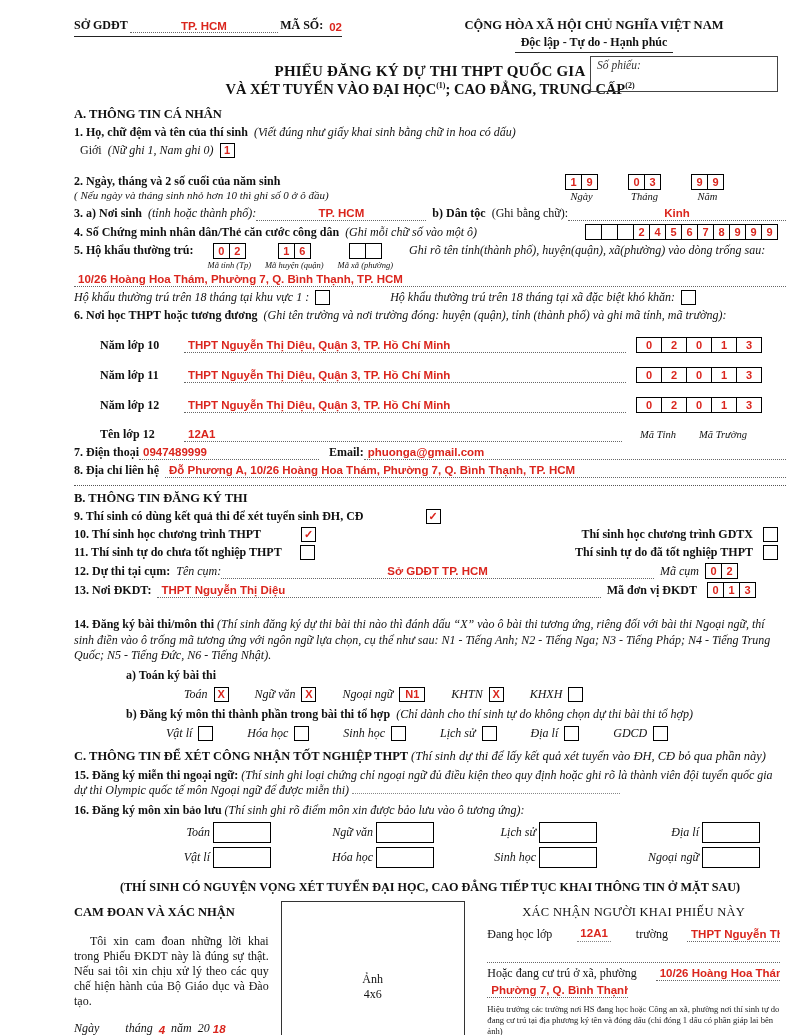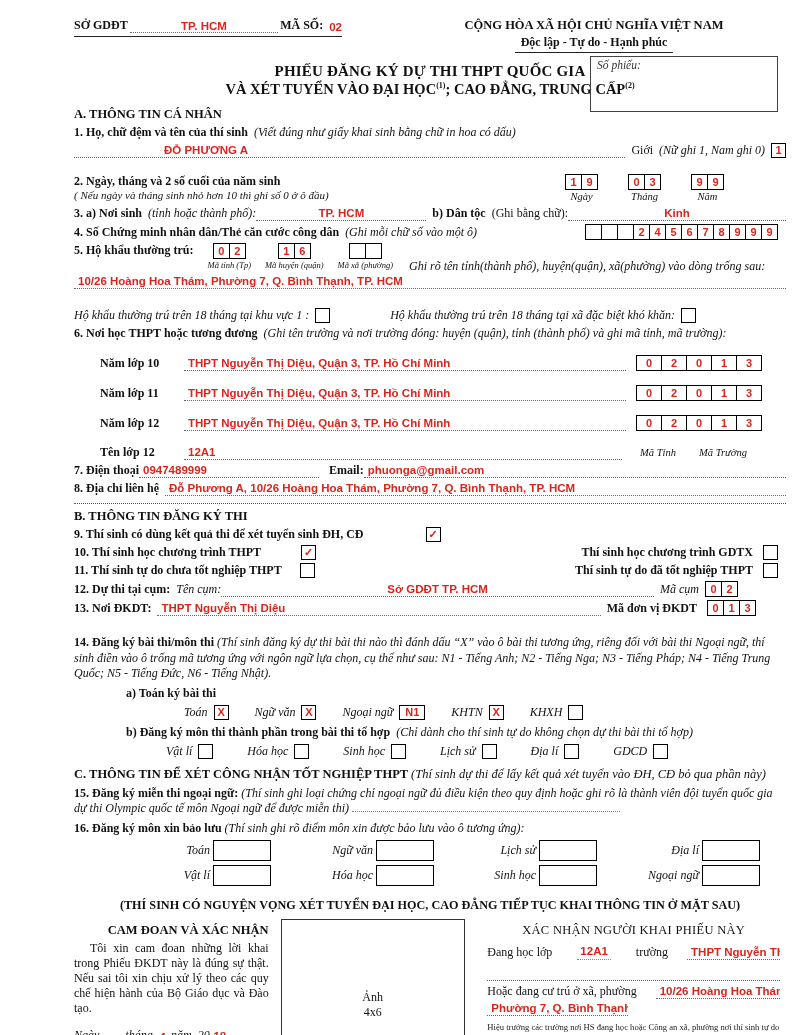--- a/index.html
+++ b/index.html
@@ -8,21 +8,21 @@
          --red:#da251d; --blue:#4a7cc0; }
   .page { position: relative; width: 800px; height: 1035px; padding: 18px 14px 0 74px; overflow: hidden; }
 
   .b { font-weight: 700; }
   .i { font-style: italic; }
   .red { color: var(--red); font-family: "Liberation Sans", sans-serif; font-weight: 700; font-size: 11.5px; }
   .small { font-size: 11px; }
 
   .row { display: flex; align-items: flex-end; margin-top: 3px; line-height: 15px; }
   .row > span { white-space: nowrap; }
-  .gap6 { margin-left: 6px; } .gap10 { margin-left: 10px; } .gap16 { margin-left: 16px; margin-top: 16px; }
+  .gap6 { margin-left: 6px; } .gap10 { margin-left: 10px; } .gap16 { margin-left: 16px; }
 
   .fill { flex: 1; border-bottom: 1px dotted #666; padding: 0 4px; line-height: 14px; min-width: 20px; white-space: nowrap; overflow: hidden; }
   .fill.center { text-align: center; }
   .fill.padname { padding-left: 90px; }
 
   .cells { display: inline-flex; }
   .cell { width: 17px; height: 16px; border: 1px solid #000; margin-left: -1px;
           display: inline-flex; align-items: center; justify-content: center;
           font-family: "Liberation Sans", sans-serif; font-weight: 700; font-size: 11px; color: var(--red); background:#fff; }
   .cells .cell:first-child { margin-left: 0; }
@@ -31,21 +31,21 @@
   .chk { display: inline-flex; width: 15px; height: 15px; border: 1px solid #000; align-items: center; justify-content: center;
          font-family: "Liberation Sans", sans-serif; font-weight: 700; font-size: 11px; color: var(--red); vertical-align: -2px; }
   .chk.n1 { width: 26px; }
 
   
   .hdr { display: flex; align-items: flex-start; }
   .hdr-left { width: 268px; display: flex; align-items: flex-end; border-bottom: 1.5px solid #222; padding-bottom: 3px; }
   .dotfill { flex: 1; border-bottom: 1px dotted #666; text-align: center; margin: 0 2px; line-height: 12px; }
   .hdr-right { flex: 1; text-align: center; padding-left: 60px; }
   .motto { display: inline-block; border-bottom: 1.5px solid #222; padding: 1px 6px 2px; font-size: 12px; margin-top: 1px; }
-  .sophieu { position: absolute; right: 22px; top: 56px; width: 188px; height: 56px; border: 1px solid #444; padding: 2px 6px; font-size: 11.5px; color:#333; }
+  .sophieu { position: absolute; right: 22px; top: 56px; width: 188px; height: 36px; border: 1px solid #444; padding: 2px 6px; font-size: 11.5px; color:#333; }
   .title { text-align: center; margin-top: 10px; font-weight: 700; }
   .title .t1 { font-size: 15px; letter-spacing: .2px; }
   .title .t2 { font-size: 14.5px; margin-top: 1px; }
   sup { font-size: 8px; }
 
   .sec { font-weight: 700; font-size: 12.5px; margin-top: 8px; }
 
   
   .q2row { display: flex; margin-top: 16px; }
   .q2boxes { display: flex; margin-left: auto; margin-right: 62px; gap: 30px; }
@@ -77,21 +77,21 @@
   .bl-grid { display: flex; margin-top: 4px; padding-left: 60px; }
   .bl-grid .bcol { flex: 1; display: flex; justify-content: flex-end; align-items: center; padding-right: 26px; }
   .bl-grid .bcol .lbl { font-style: italic; margin-right: 3px; }
   .bl-box { width: 58px; height: 21px; border: 1px solid #000; background:#fff; }
 
   .backnote { text-align: center; font-weight: 700; font-size: 12.2px; margin-top: 12px; }
 
   
   .bottom { display: flex; margin-top: 10px; }
   .col-pledge { width: 198px; }
-  .col-pledge h4 { font-size: 12.5px; text-align: right; margin-bottom: 3px; }
+  .col-pledge h4 { font-size: 12.5px; text-align: left; margin-bottom: 14px; }
   .pledge-body { text-align: justify; text-indent: 16px; line-height: 15px; }
   .pledge-date { margin-top: 12px; display: flex; align-items: flex-end; font-style: italic; }
   .sign-label { font-weight: 700; text-align: center; margin-top: 2px; }
   .sigwrap { text-align: center; margin-top: 2px; height: 66px; }
   .photo-col { width: 196px; margin-left: 12px; }
   .photo-box { width: 184px; height: 172px; border: 1.5px solid #333; display: flex; flex-direction: column; align-items: center; justify-content: center; margin-top: -4px; background:#fff; }
   .col-confirm { flex: 1; padding-left: 14px; padding-right: 6px; }
   .col-confirm h4 { font-weight: 400; font-size: 12.5px; text-align: center; letter-spacing: .3px; margin-bottom: 6px; }
   .cline { display: flex; align-items: flex-end; margin-top: 3px; line-height: 15px; gap: 19px; }
   .dottedblank { border-bottom: 1px dotted #666; height: 13px; margin-top: 8px; }
@@ -125,21 +125,20 @@
     <div class="t2"><span>VÀ XÉT TUYỂN VÀO ĐẠI HỌC</span><sup>(1)</sup><span>; CAO ĐẲNG, TRUNG CẤP</span><sup>(2)</sup></div>
   </div>
 
   <div class="sec" style="margin-top:9px">A. THÔNG TIN CÁ NHÂN</div>
 
   <div class="row">
     <span class="b">1. Họ, chữ đệm và tên của thí sinh</span>
     <span class="i gap6">(Viết đúng như giấy khai sinh bằng chữ in hoa có dấu)</span>
   </div>
   <div class="row">
-    <span class="fill padname red">ĐỖ PHƯƠNG A</span>
     <span class="gap6">Giới</span>
     <span class="i gap6">(Nữ ghi 1, Nam ghi 0)</span>
     <span class="chk gap6">1</span>
   </div>
 
   <div class="q2row">
     <div>
       <div class="b">2. Ngày, tháng và 2 số cuối của năm sinh</div>
       <div class="i small">( Nếu ngày và tháng sinh nhỏ hơn 10 thì ghi số 0 ở ô đầu)</div>
     </div>

